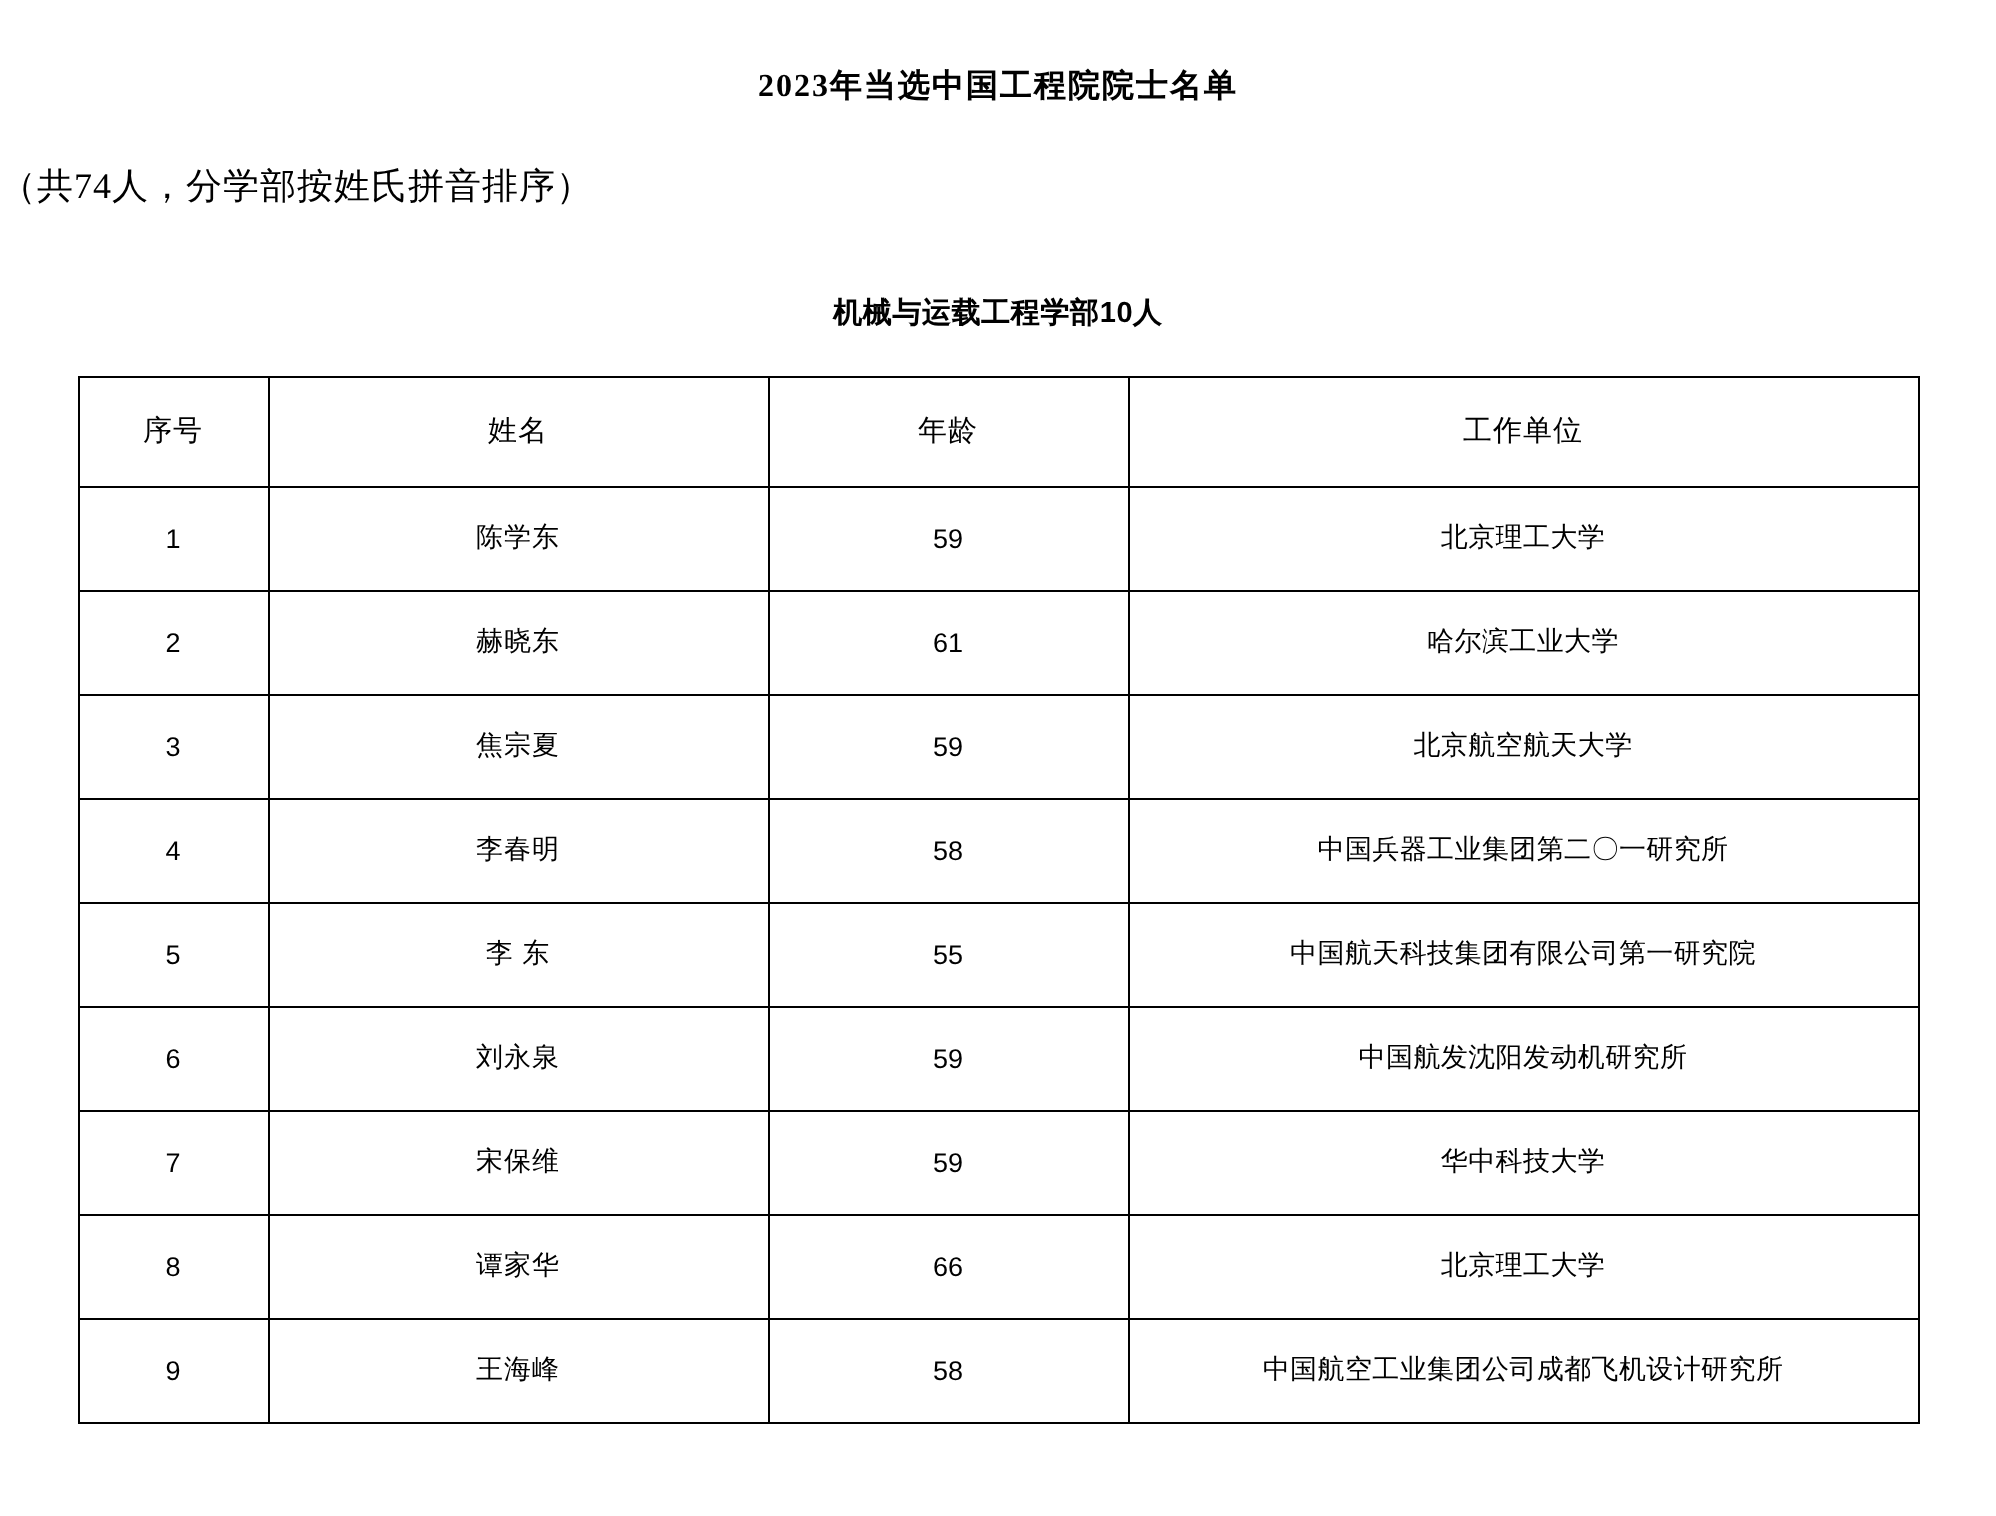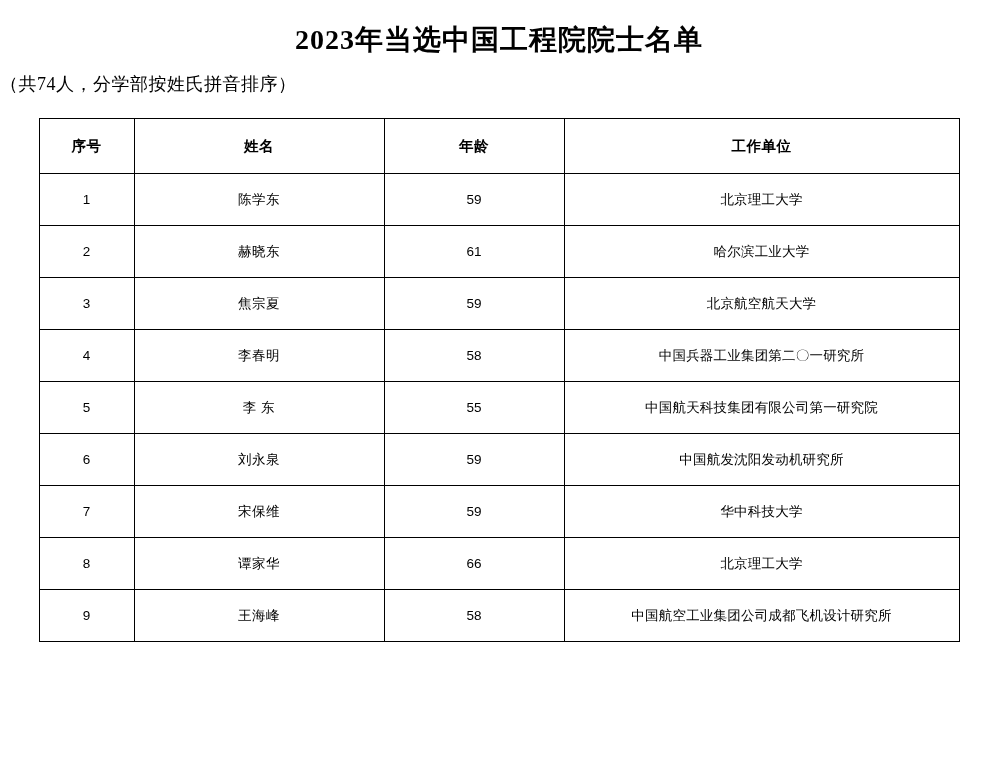--- a/index.html
+++ b/index.html
@@ -18,23 +18,23 @@
     width: 998px;
     height: 758px;
     position: relative;
     box-sizing: border-box;
     padding: 0;
   }
   .doc-title {
     text-align: center;
     font-family: "Liberation Serif", "DejaVu Serif", serif;
     font-weight: bold;
-    font-size: 28px;
+    font-size: 16px;
     letter-spacing: 1px;
-    margin: 0;
+    margin: 12px;
     padding-top: 22px;
     line-height: 1.3;
   }
   .doc-subtitle {
     text-align: left;
     font-family: "Liberation Serif", "DejaVu Serif", serif;
     font-size: 18px;
     margin: 0;
     padding-top: 14px;
     letter-spacing: 0.5px;
@@ -62,21 +62,21 @@
   table.roster td {
     border: 1px solid #000000;
     text-align: center;
     vertical-align: middle;
     font-size: 13.5px;
     font-family: "Liberation Sans", "DejaVu Sans", sans-serif;
     padding: 0;
   }
   table.roster thead th {
     height: 54px;
-    font-weight: bold;
+    font-weight: normal;
     font-size: 14.5px;
     letter-spacing: 0.5px;
   }
   table.roster tbody td {
     height: 51px;
     font-weight: normal;
   }
   .col-idx   { width: 95px; }
   .col-name  { width: 250px; }
   .col-age   { width: 180px; }
@@ -86,20 +86,21 @@
   td.cell-name { letter-spacing: 0.5px; }
   td.cell-org { letter-spacing: 0.2px; }
 </style>
 </head>
 <body>
 
 <div class="page">
 
   <h1 class="doc-title">2023年当选中国工程院院士名单</h1>
   <p class="doc-subtitle">（共74人，分学部按姓氏拼音排序）</p>
+  <h2 class="section-heading">机械与运载工程学部10人</h2>
 
   <div class="table-wrap">
     <table class="roster">
       <colgroup>
         <col class="col-idx">
         <col class="col-name">
         <col class="col-age">
         <col class="col-org">
       </colgroup>
       <thead>

